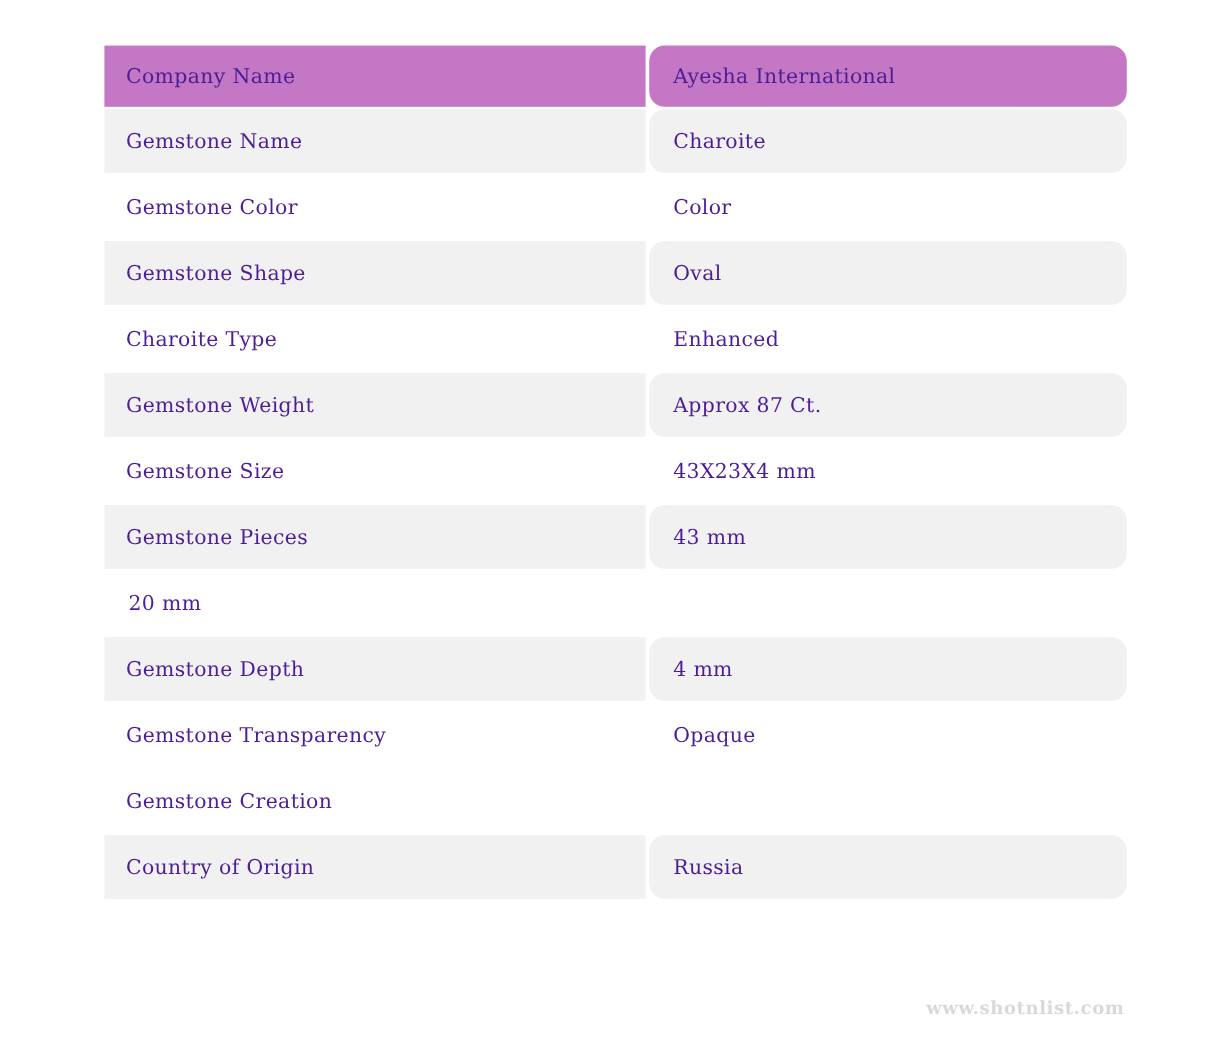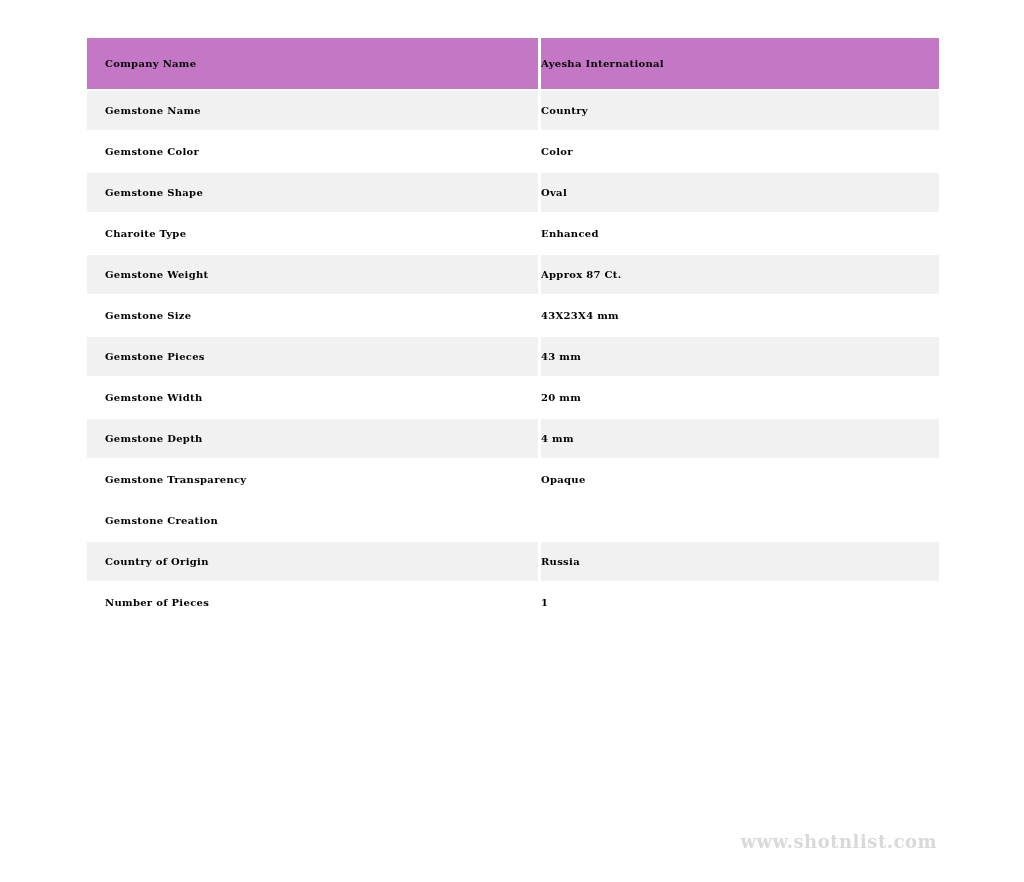--- a/index.html
+++ b/index.html
@@ -17,70 +17,72 @@
   .spec-table {
     position: absolute;
     left: 87px;
     top: 38px;
     width: 852px;
   }
   .row {
     display: flex;
     gap: 3px;
     margin-bottom: 2px;
-    height: 39px;
+    height: 53px;
   }
   .row.header {
     height: 51px;
   }
   .cell {
     display: flex;
     align-items: center;
     box-sizing: border-box;
-    font-weight: bold;
-    font-size: 10px;
+    font-weight: normal;
+    font-size: 17px;
     letter-spacing: 0.3px;
-    color: #000000;
+    color: #4c1d95;
     background: #ffffff;
   }
   .cell.label {
     width: 451px;
     padding-left: 18px;
   }
   .cell.value {
     flex: 1;
+    padding-left: 20px;
+    border-radius: 13px;
   }
   .row.header .cell {
     background: var(--header-bg, #c477c4);
   }
   .row.shaded .cell {
     background: var(--alt-bg, #f1f1f1);
   }
   .watermark {
     position: absolute;
     top: 831px;
     right: 87px;
     font-weight: bold;
-    font-size: 18px;
+    font-size: 15px;
     letter-spacing: 0.5px;
     color: var(--watermark-color, #d9d9d9);
   }
 </style>
 </head>
 <body style="--header-bg: #c477c4; --alt-bg: #f1f1f1; --watermark-color: #d9d9d9;">
 
 <div class="spec-table">
   <div class="row header">
     <div class="cell label">Company Name</div>
     <div class="cell value">Ayesha International</div>
   </div>
   <div id="table-body">
   <div class="row shaded">
     <div class="cell label">Gemstone Name</div>
-    <div class="cell value">Country</div>
+    <div class="cell value">Charoite</div>
   </div>
 
   <div class="row">
     <div class="cell label">Gemstone Color</div>
     <div class="cell value">Color</div>
   </div>
 
   <div class="row shaded">
     <div class="cell label">Gemstone Shape</div>
     <div class="cell value">Oval</div>
@@ -100,21 +102,20 @@
     <div class="cell label">Gemstone Size</div>
     <div class="cell value">43X23X4 mm</div>
   </div>
 
   <div class="row shaded">
     <div class="cell label">Gemstone Pieces</div>
     <div class="cell value">43 mm</div>
   </div>
 
   <div class="row">
-    <div class="cell label">Gemstone Width</div>
     <div class="cell value">20 mm</div>
   </div>
 
   <div class="row shaded">
     <div class="cell label">Gemstone Depth</div>
     <div class="cell value">4 mm</div>
   </div>
 
   <div class="row">
     <div class="cell label">Gemstone Transparency</div>
@@ -124,20 +125,16 @@
 
   <div class="row">
     <div class="cell label">Gemstone Creation</div>
   </div>
 
   <div class="row shaded">
     <div class="cell label">Country of Origin</div>
     <div class="cell value">Russia</div>
   </div>
 
-  <div class="row">
-    <div class="cell label">Number of Pieces</div>
-    <div class="cell value">1</div>
-  </div>
 </div>
 </div>
 
 <div class="watermark">www.shotnlist.com</div>
 
 </body></html>

